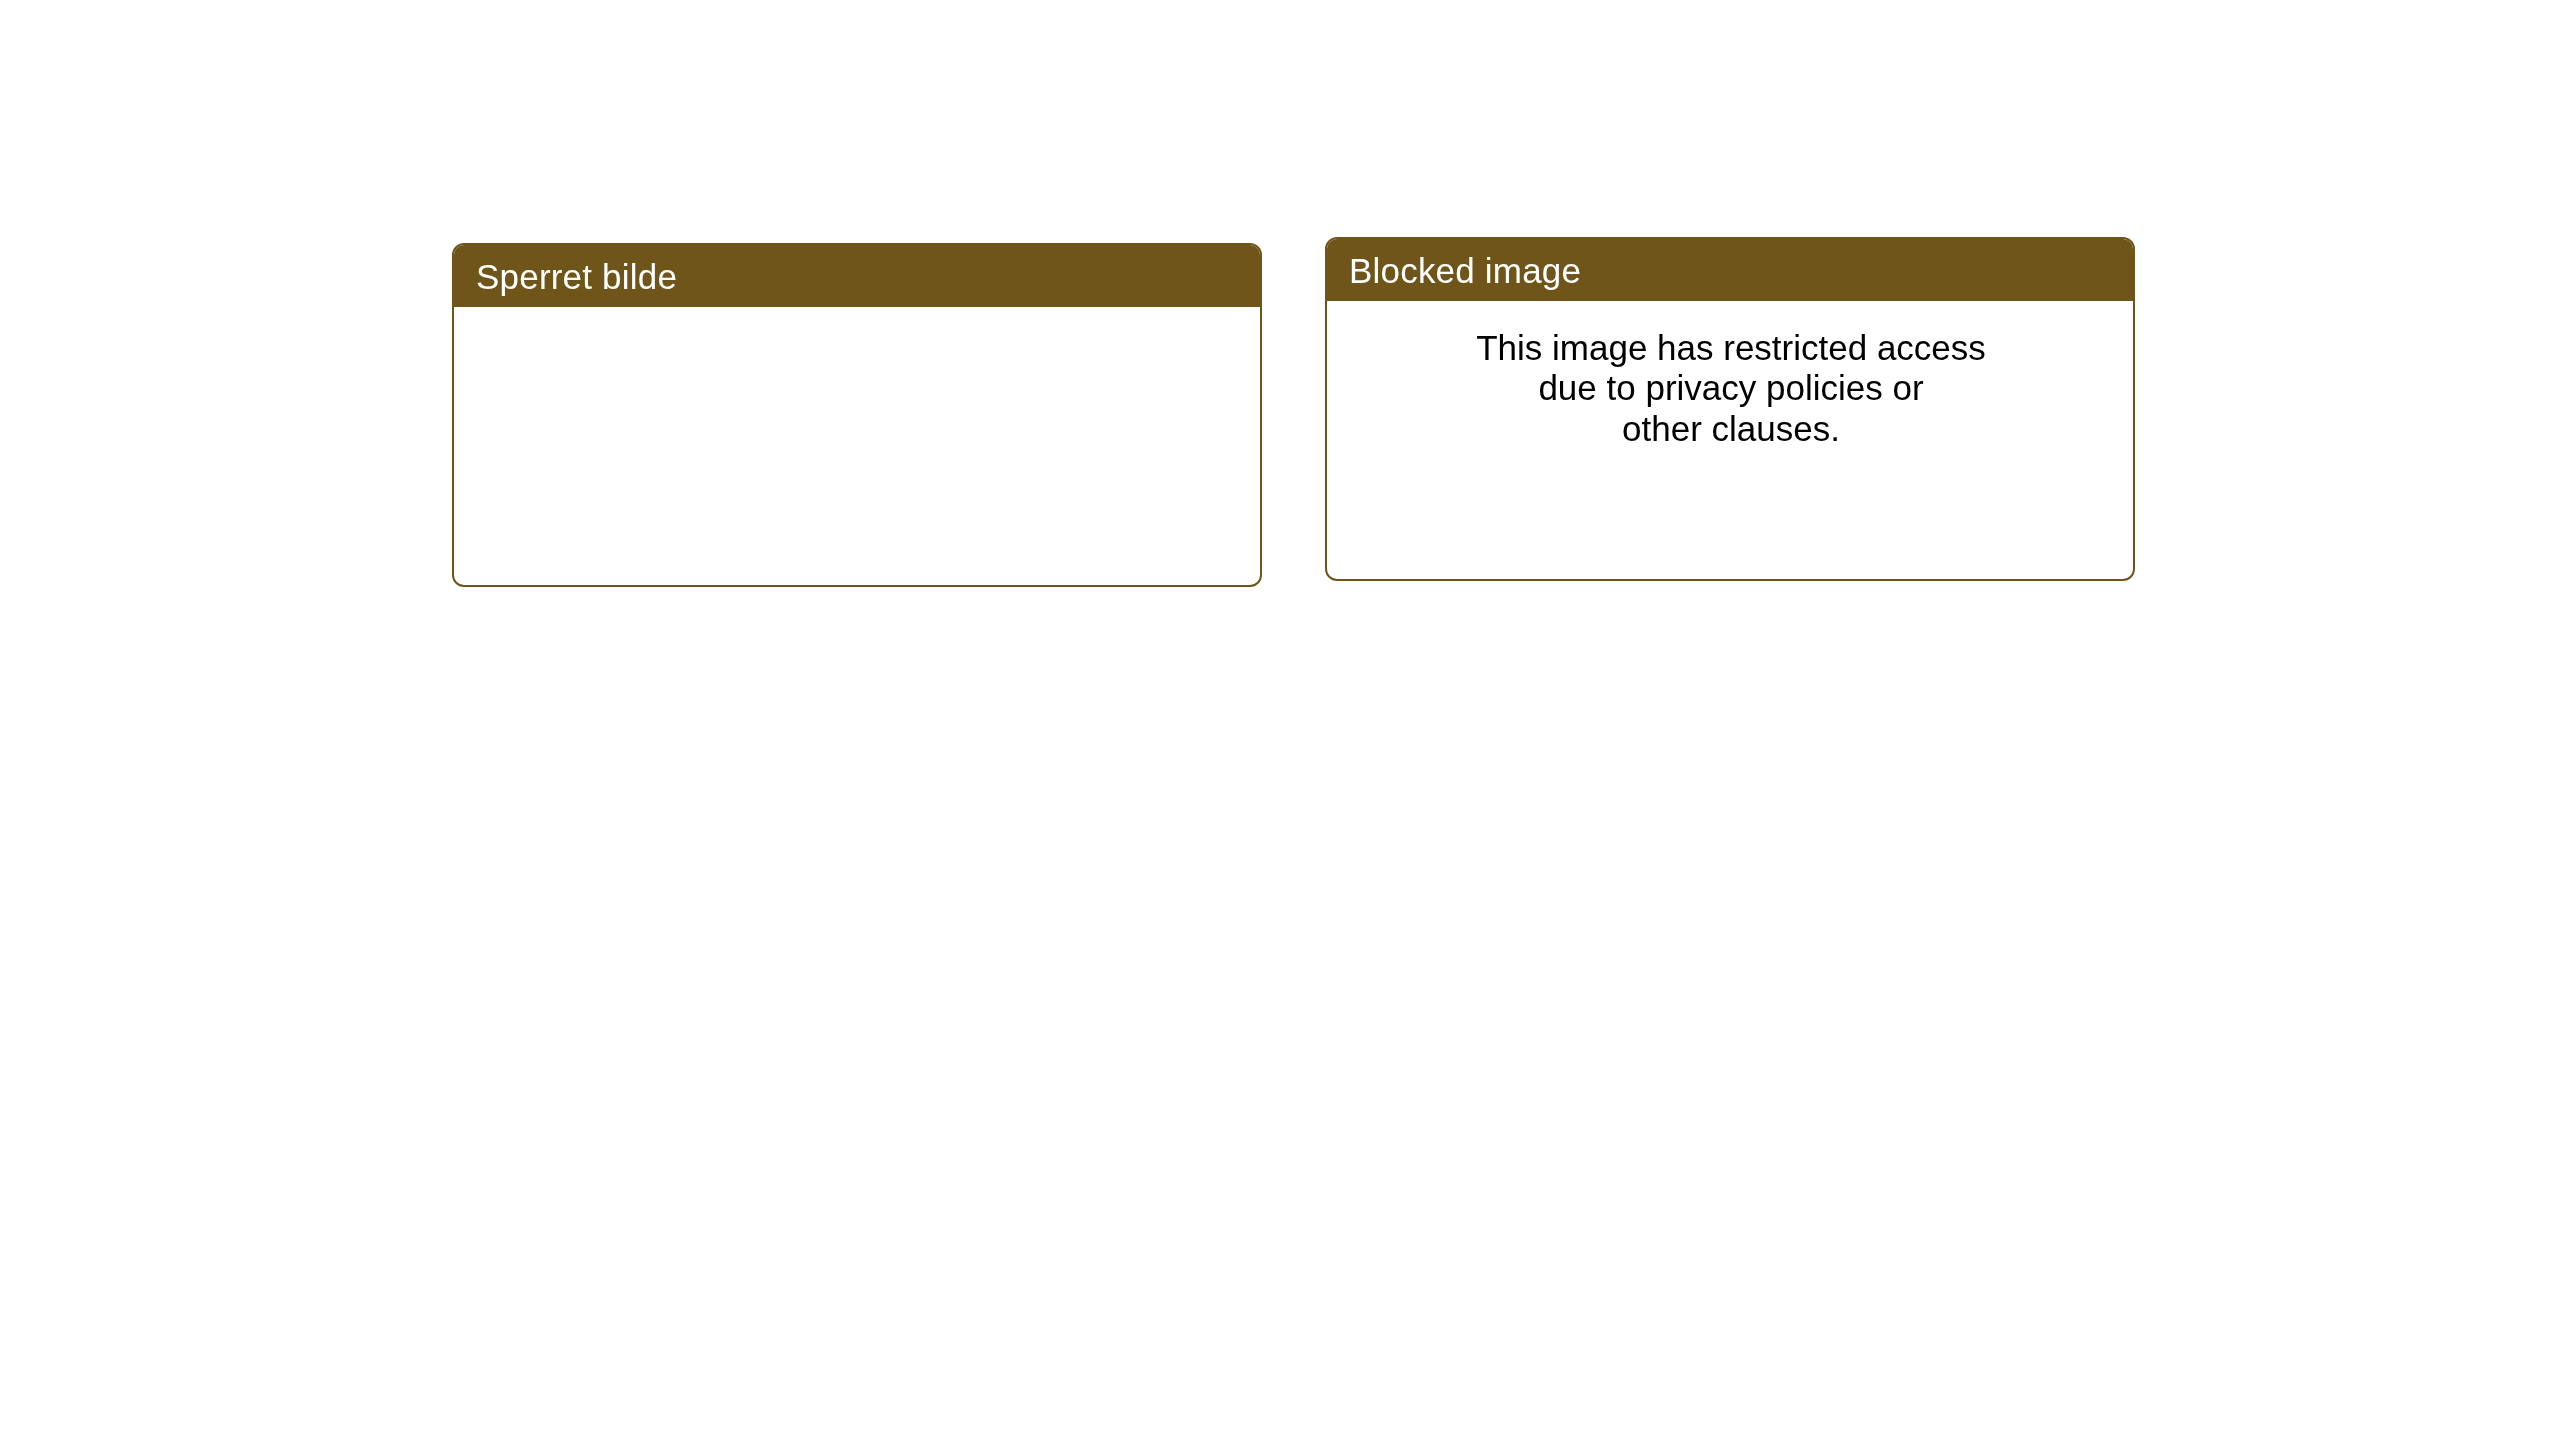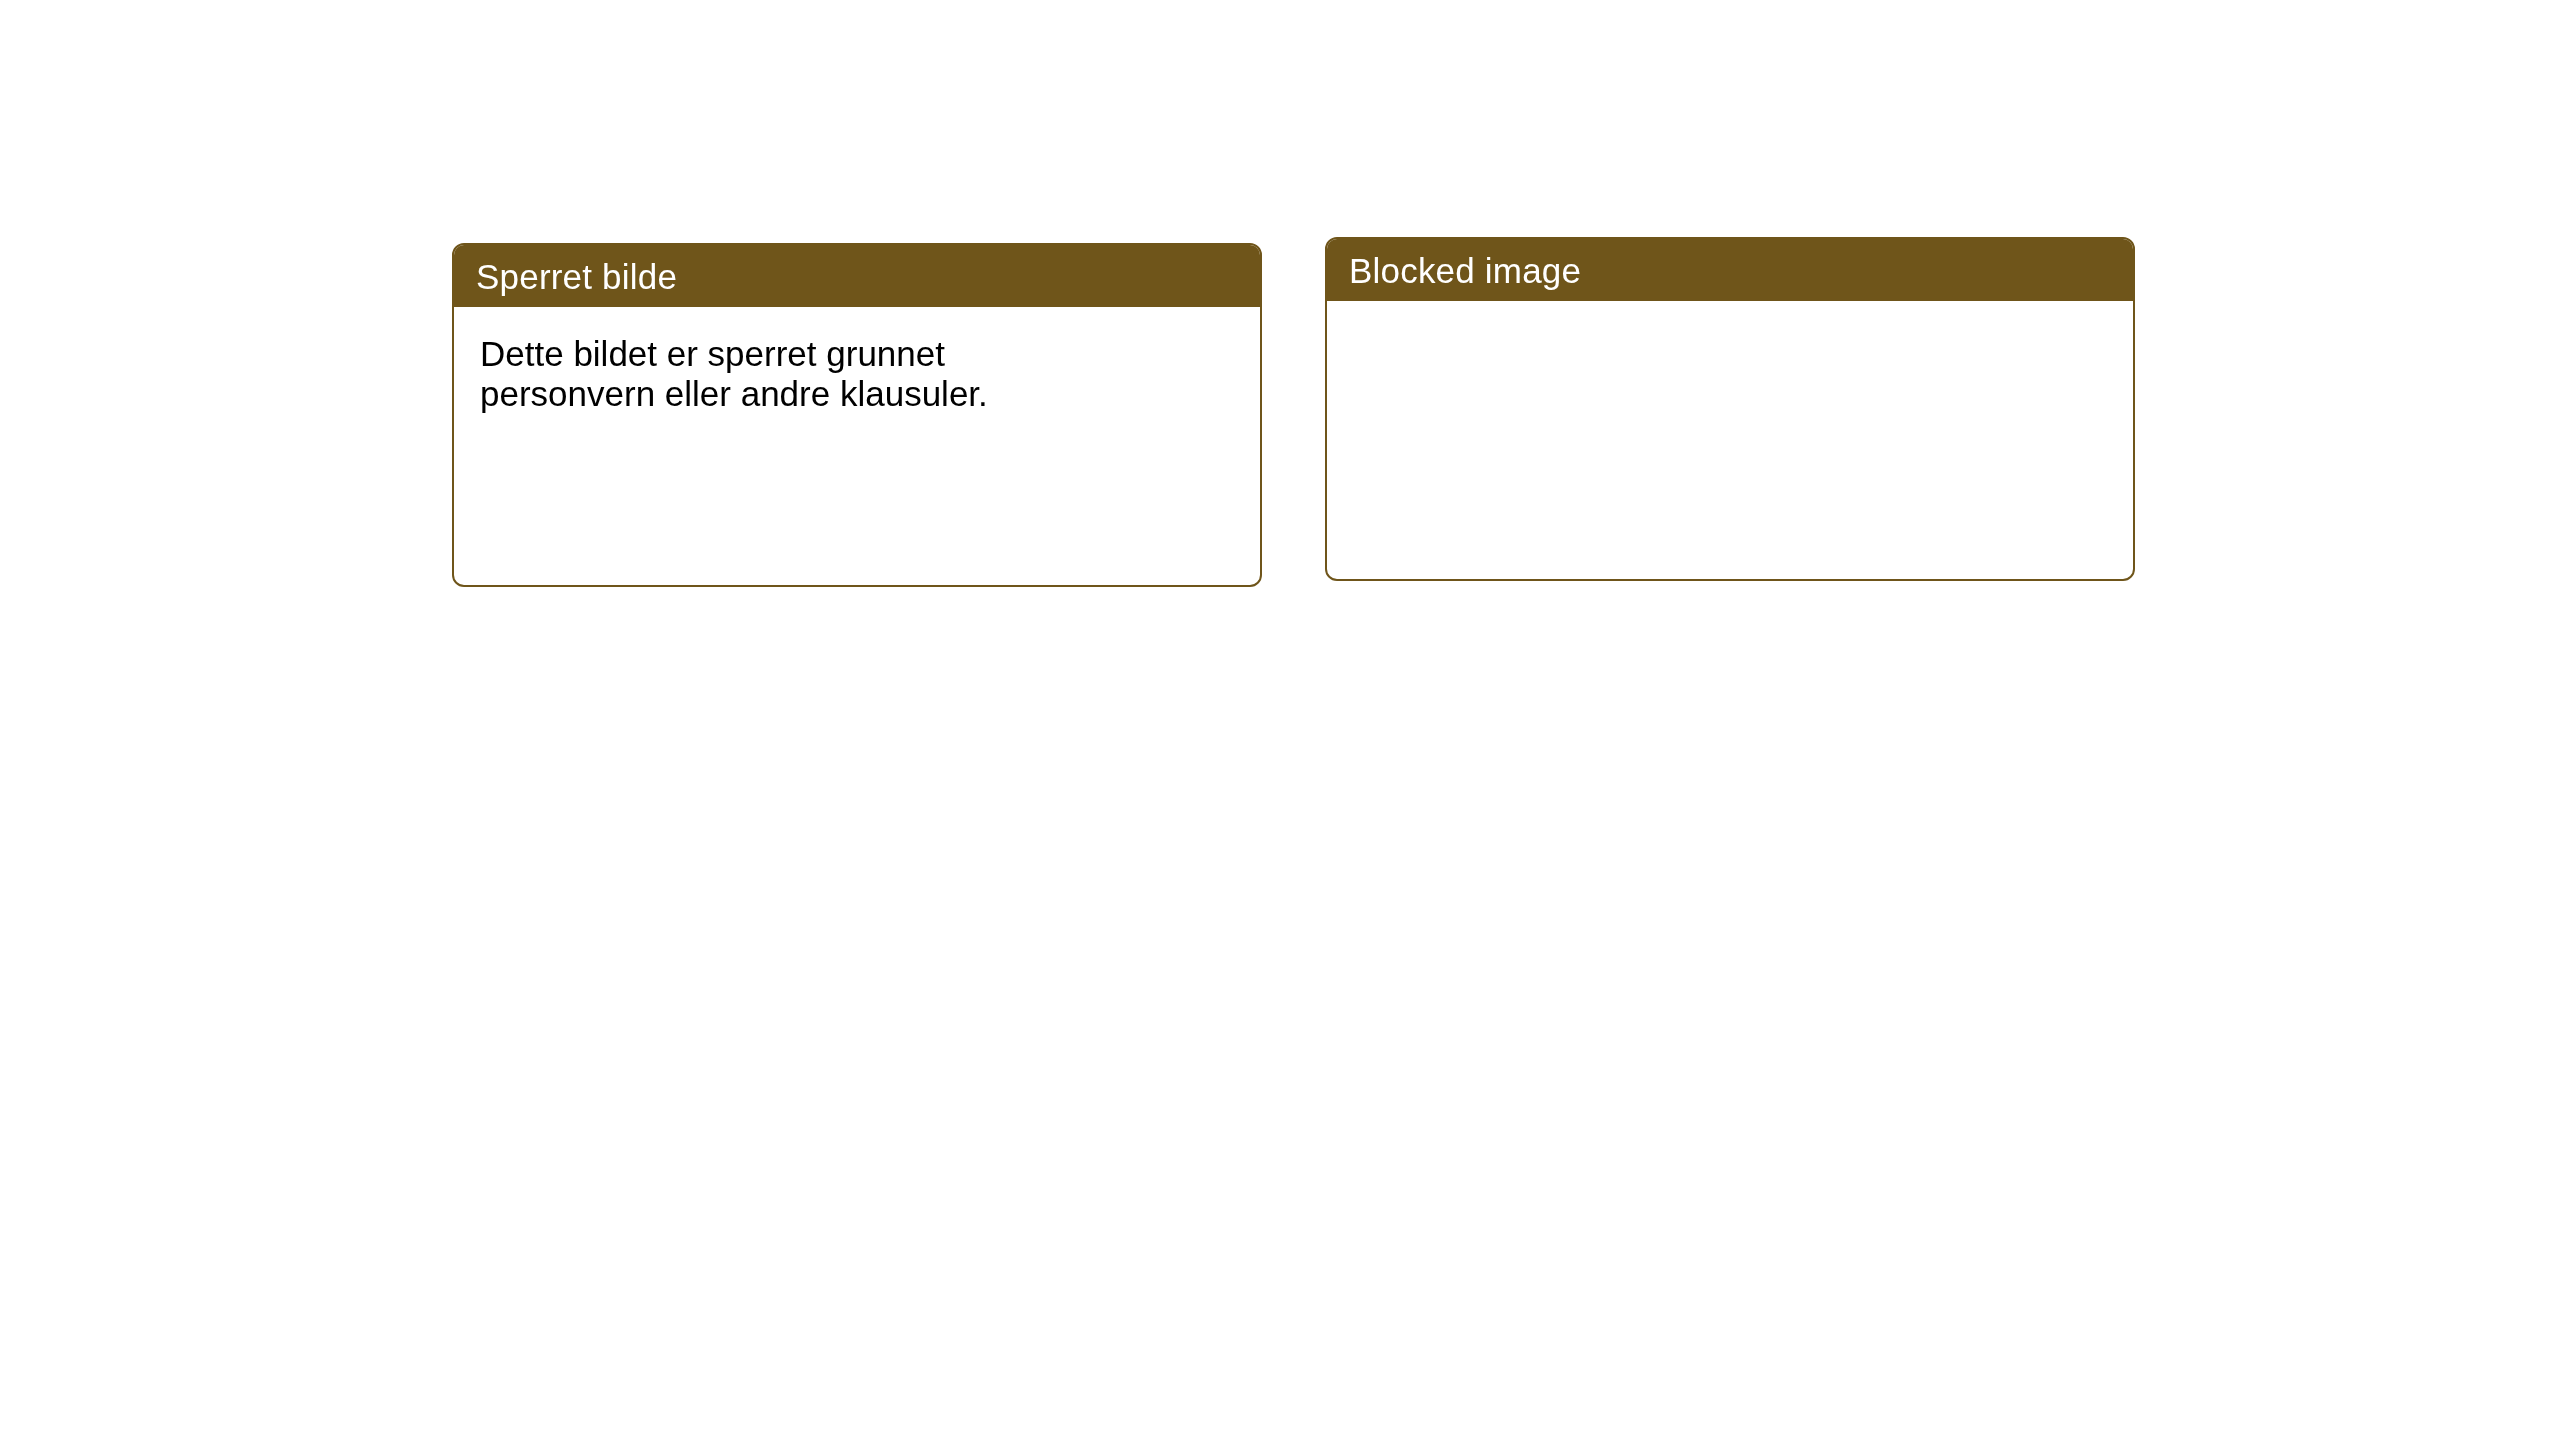--- a/index.html
+++ b/index.html
@@ -67,23 +67,24 @@
 </style>
 </head>
 <body>
 
 <div id="stage">
 
   <div class="notice-card card-no">
     <div class="card-header">
       <span>Sperret bilde</span>
     </div>
-    <div class="card-body">Dette bildet er sperret grunnet
-personvern eller andre klausuler.</div>
   </div>
 
   <div class="notice-card card-en">
     <div class="card-header">
       <span>Blocked image</span>
     </div>
+    <div class="card-body">This image has restricted access
+due to privacy policies or
+other clauses.</div>
   </div>
 
 </div>
 
 </body></html>

